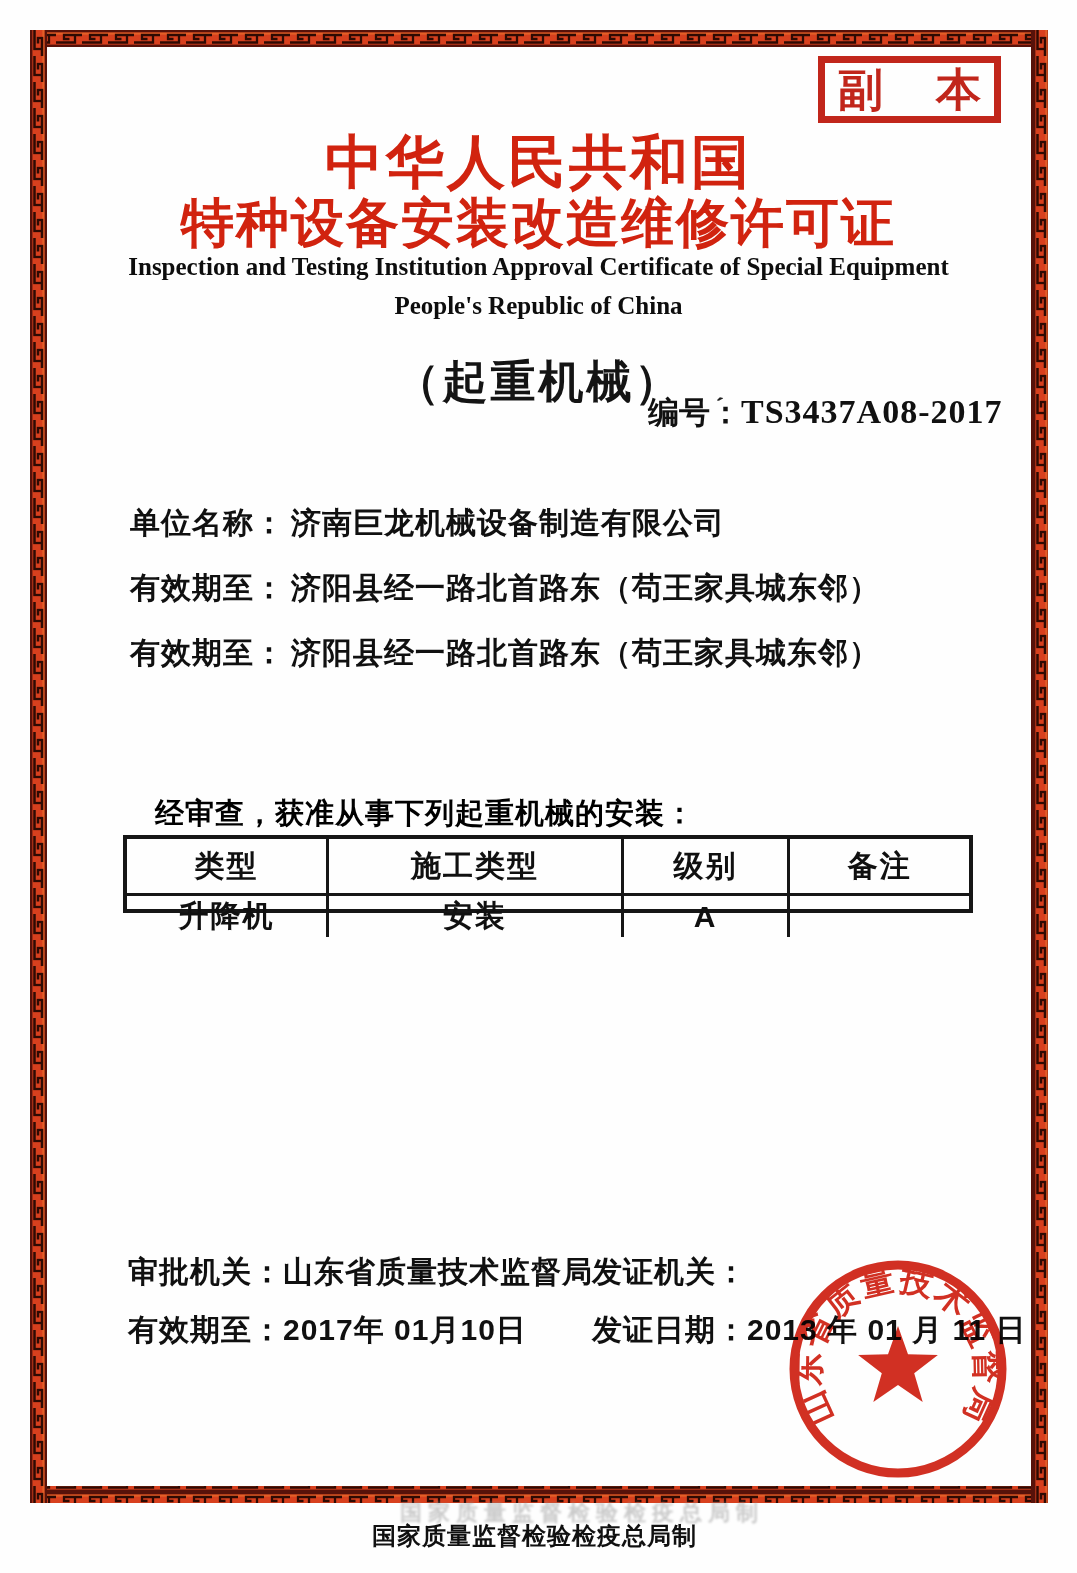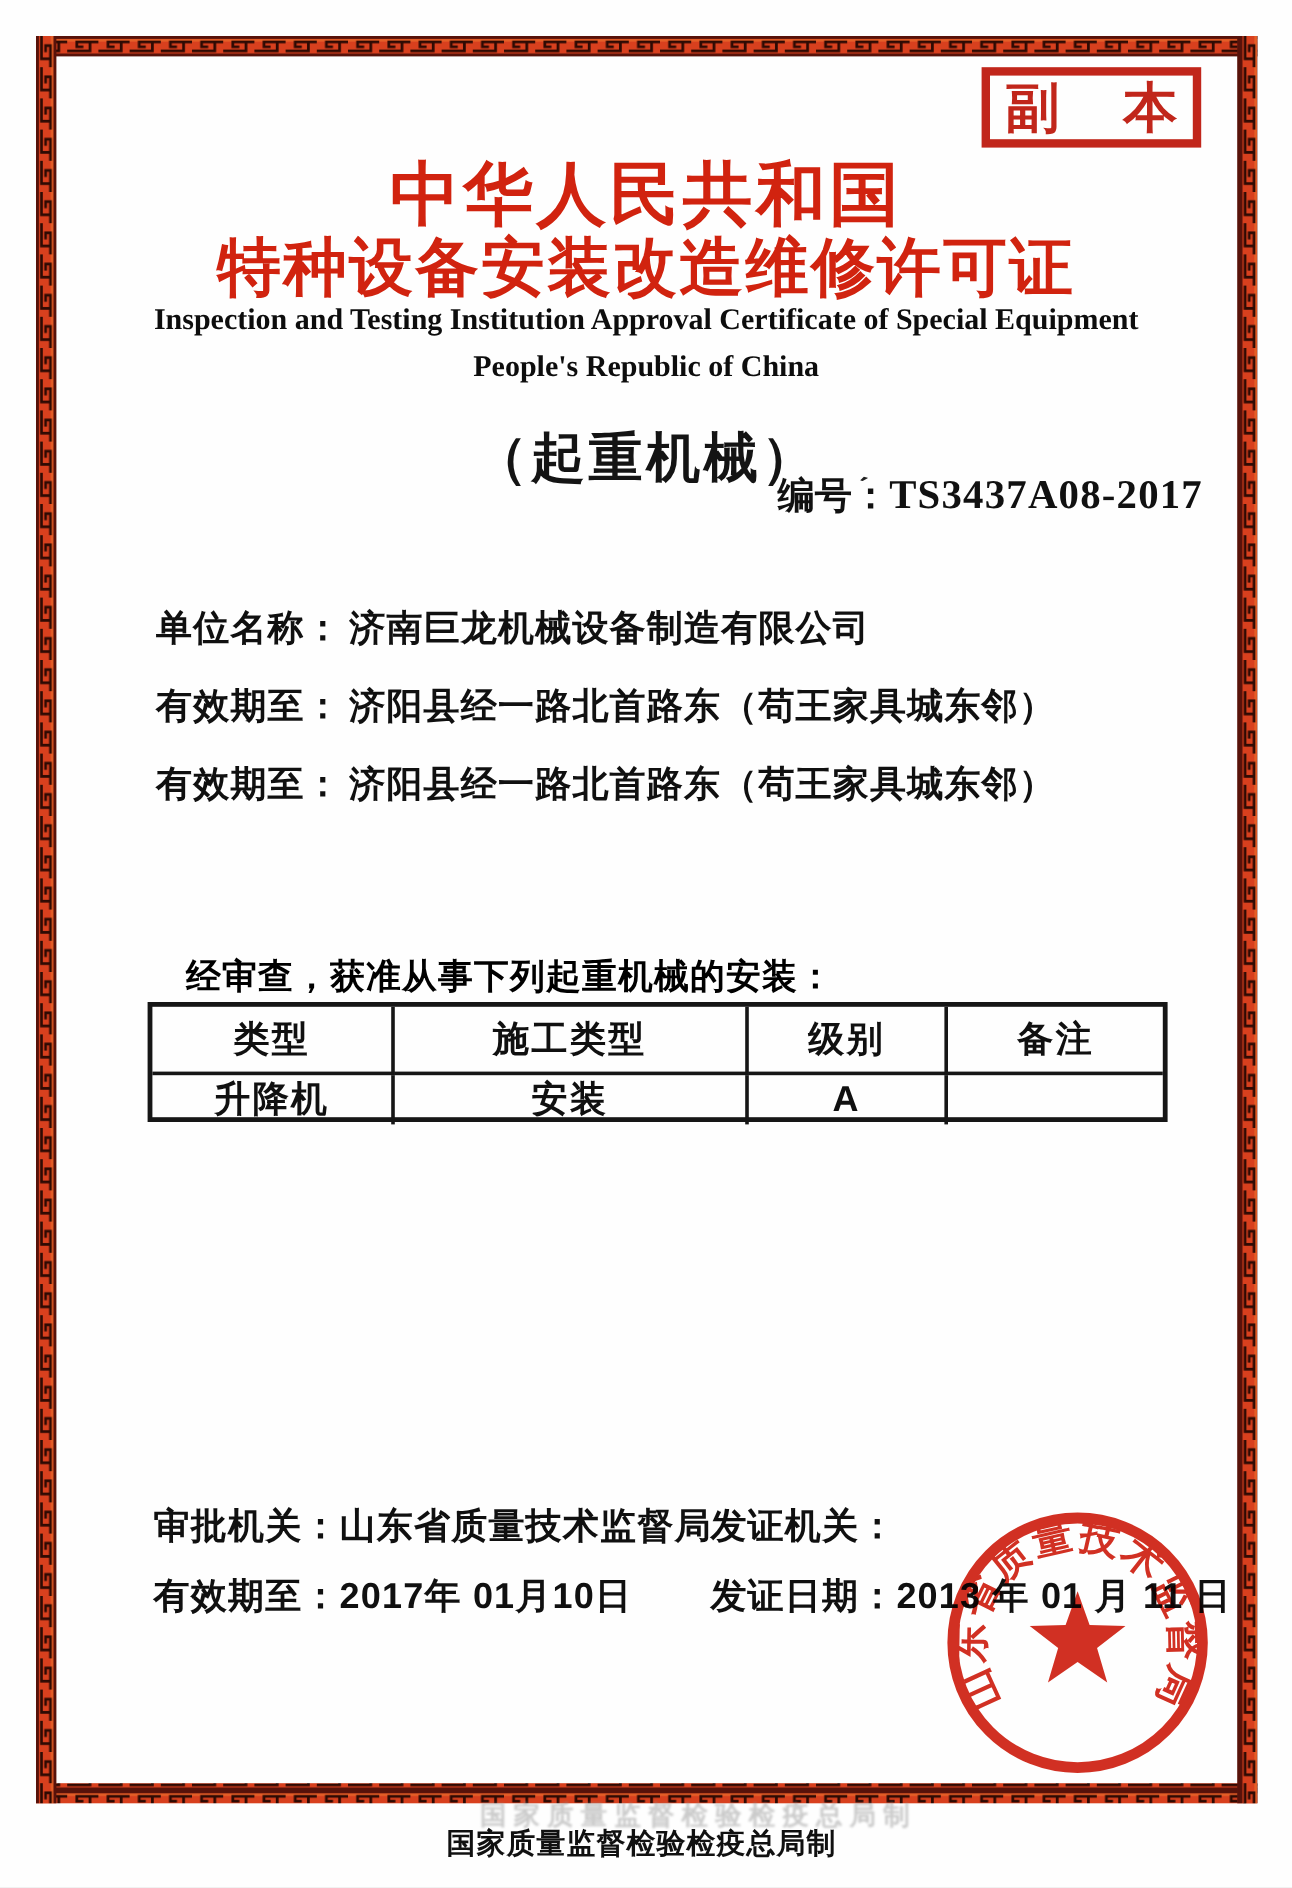--- a/index.html
+++ b/index.html
@@ -31,21 +31,21 @@
   #serial-row{left:648px;top:392px;display:flex;align-items:baseline;text-align:right;}
   #serial-label{font-size:31px;font-weight:800;color:#111;}
   #serial-value{font-family:"Liberation Serif",serif;font-weight:700;font-size:34px;letter-spacing:1px;color:#111;}
   #stray-mark{left:714px;top:392px;font-size:26px;font-weight:700;color:#222;transform:rotate(12deg);}
   
   .field-row{left:130px;font-size:30px;font-weight:800;letter-spacing:1px;white-space:nowrap;color:#101010;}
   .field-row .val{margin-left:6px;}
   
   #scope-intro{left:155px;top:794px;font-size:29px;font-weight:800;letter-spacing:1px;color:#000000;}
   #scope-table{
-    left:123px;top:835px;width:850px;height:100px;box-sizing:border-box;
+    left:123px;top:835px;width:850px;height:78px;box-sizing:border-box;
     border:4px solid #161616;display:grid;
     grid-template-columns:24% 35% 19.8% 21.2%;
     grid-template-rows:57px 1fr;
   }
   #scope-table .cell{
     display:flex;align-items:center;justify-content:center;
     font-size:30px;font-weight:800;letter-spacing:2px;color:#101010;
     border-right:3px solid #161616;
   }
   #scope-table .cell.last{border-right:none;text-align:right;}

